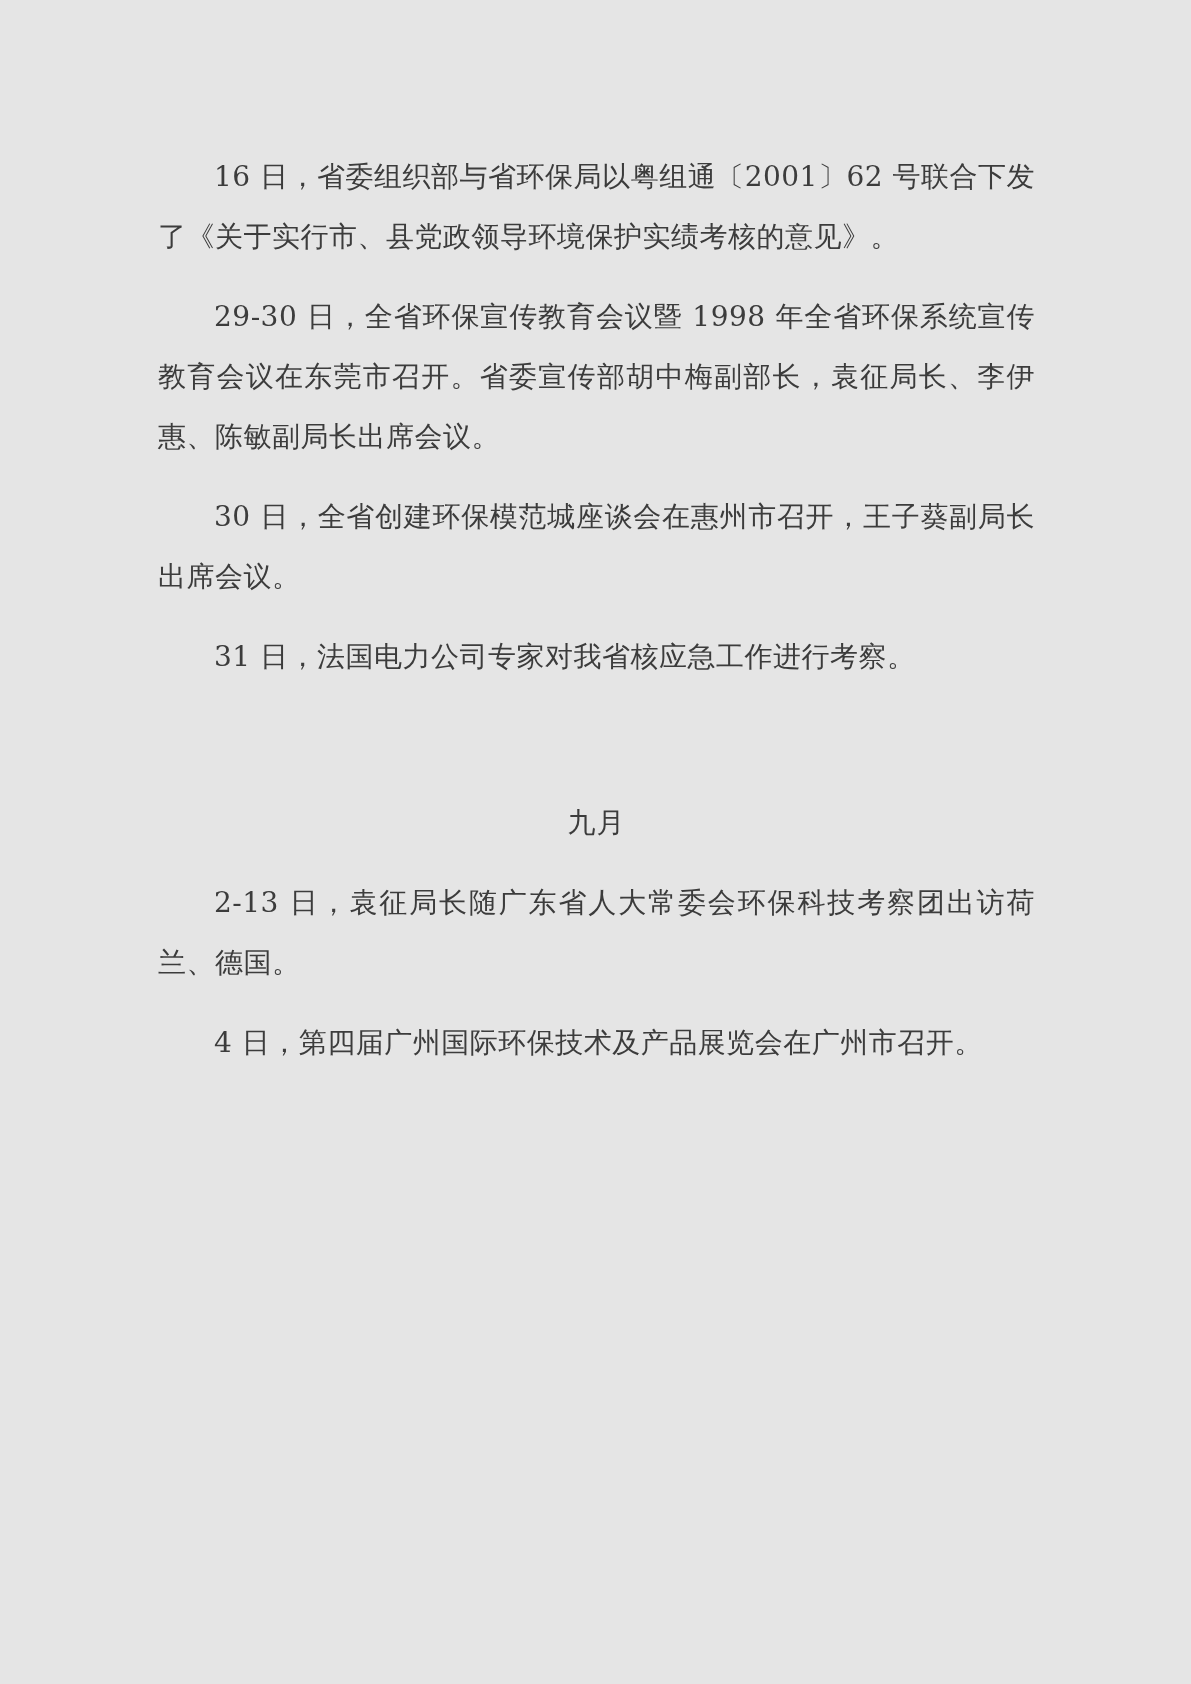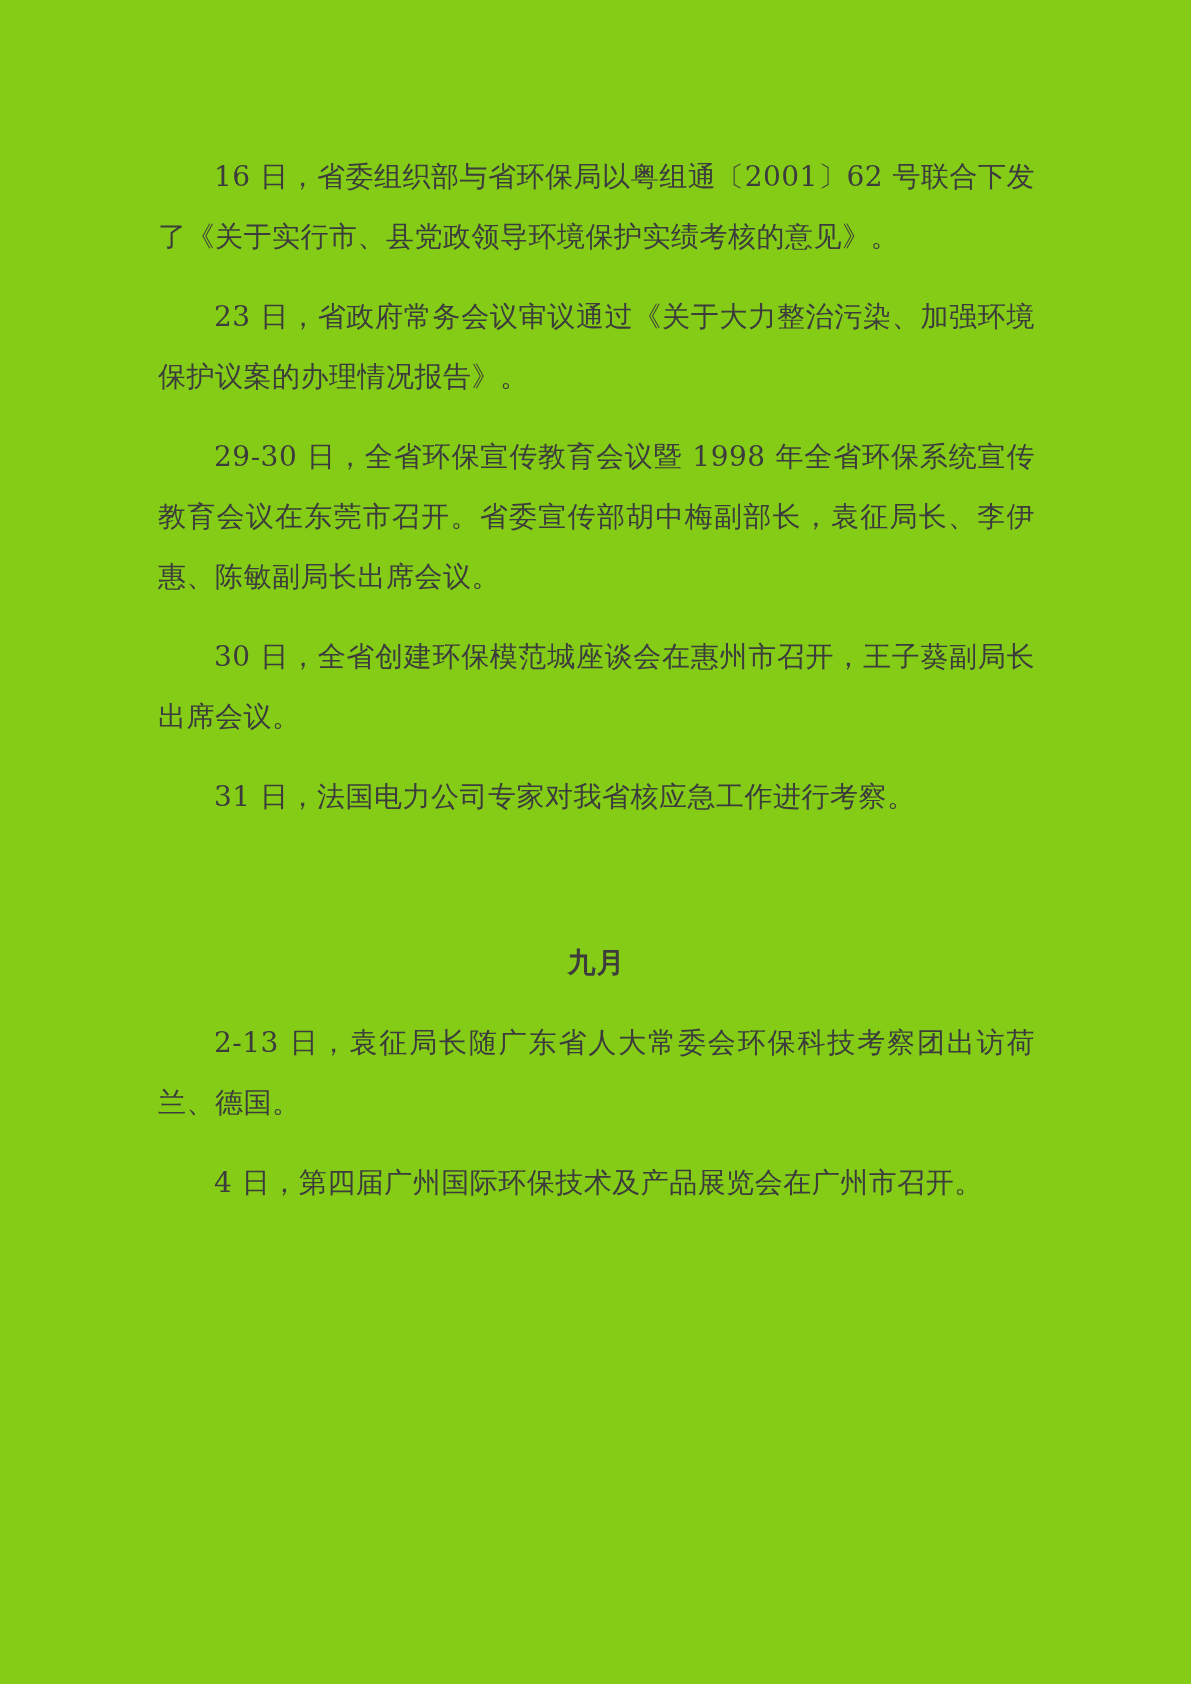--- a/index.html
+++ b/index.html
@@ -12,55 +12,54 @@
     height: 1684px;
     overflow: hidden;
     font-family: "DejaVu Serif", "Liberation Serif", serif;
     color: #3c3c3c;
   }
   .page {
     box-sizing: border-box;
     width: 1191px;
     height: 1684px;
     padding: 137px 156px 0 158px;
-    background: #84cc16;
+    background: #e5e5e5;
   }
   .body-para {
     margin: 0;
     padding: 10px 0;
     font-size: 28px;
     line-height: 60px;
     text-indent: 56px;
     text-align: justify;
     letter-spacing: 0.5px;
     word-break: break-all;
   }
   .section-spacer {
     height: 86px;
   }
   .section-heading {
     margin: 0;
     padding: 10px 0;
     font-size: 28px;
-    font-weight: bold;
+    font-weight: normal;
     line-height: 60px;
     text-align: center;
     letter-spacing: 1px;
   }
 </style>
 </head>
 <body>
 
 <div class="page">
 
   <p class="body-para">16 日，省委组织部与省环保局以粤组通〔2001〕62 号联合下发了《关于实行市、县党政领导环境保护实绩考核的意见》。</p>
 
 
 
-  <p class="body-para">23 日，省政府常务会议审议通过《关于大力整治污染、加强环境保护议案的办理情况报告》。</p>
 
   <p class="body-para">29-30 日，全省环保宣传教育会议暨 1998 年全省环保系统宣传教育会议在东莞市召开。省委宣传部胡中梅副部长，袁征局长、李伊惠、陈敏副局长出席会议。</p>
 
   <p class="body-para">30 日，全省创建环保模范城座谈会在惠州市召开，王子葵副局长出席会议。</p>
 
   <p class="body-para">31 日，法国电力公司专家对我省核应急工作进行考察。</p>
 
   <div class="section-spacer"></div>
 
   <h2 class="section-heading">九月</h2>

